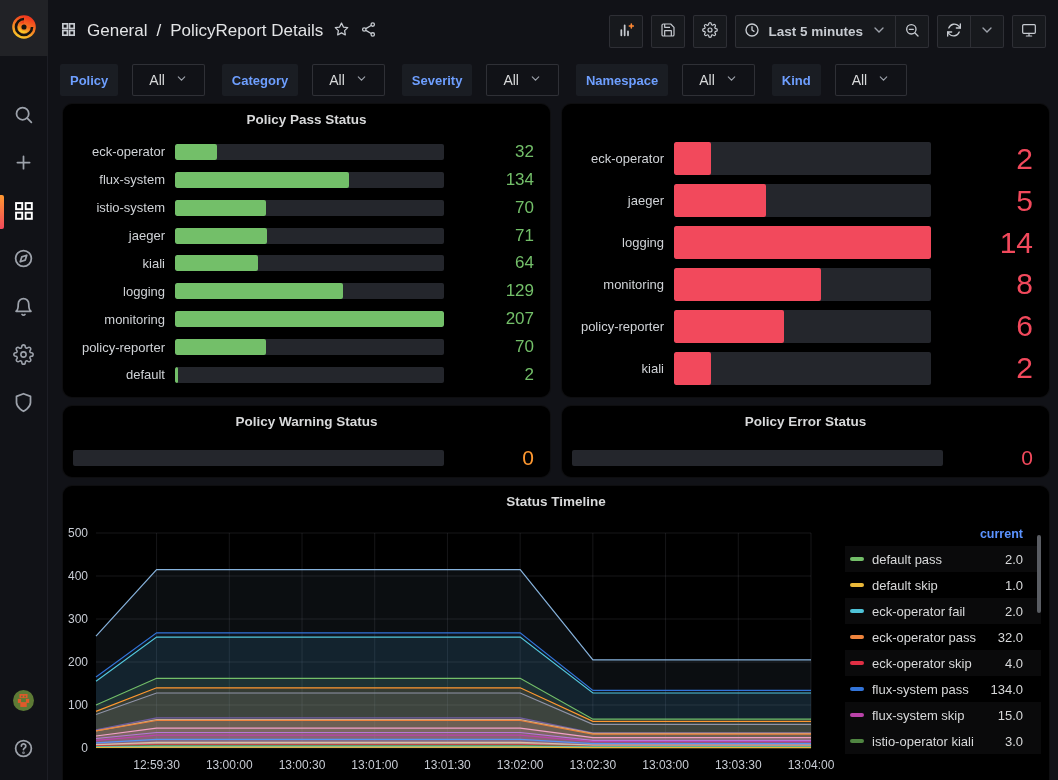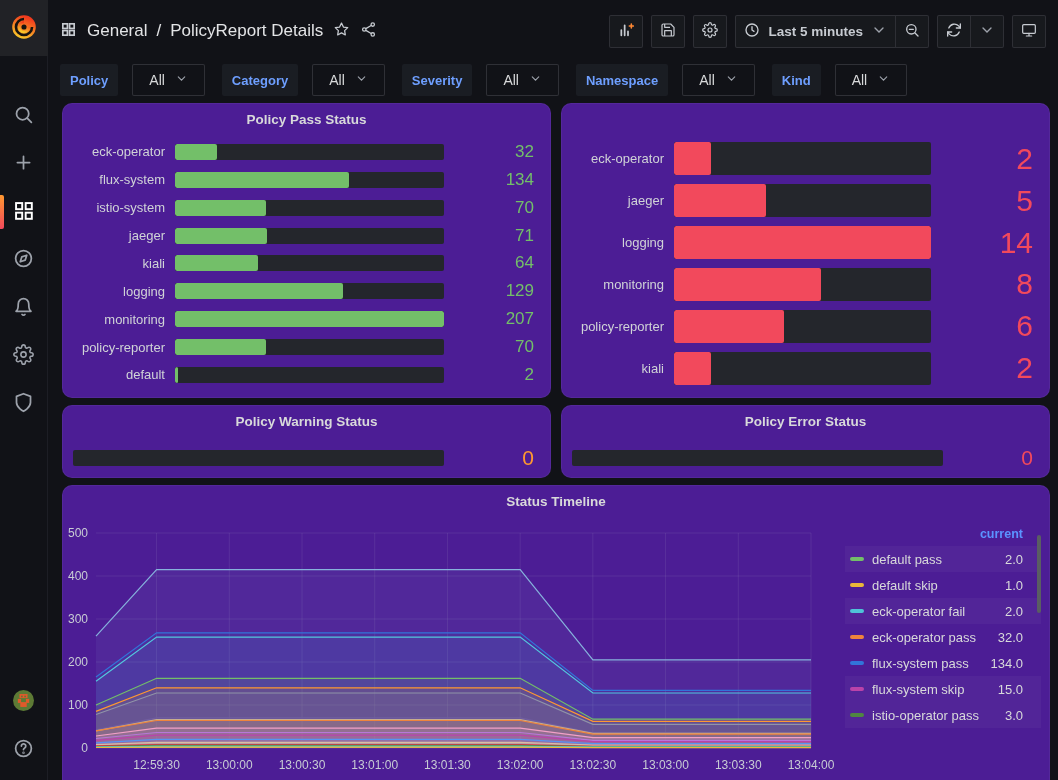--- a/index.html
+++ b/index.html
@@ -40,21 +40,21 @@
   .filter-bar{display:flex;gap:17px;padding:2px 12px 0;align-items:center;flex:none}
   .filter-group{display:flex;gap:14px}
   .filter-label{height:32px;display:flex;align-items:center;padding:0 10px;background:#1a1d23;
     color:#6e9fff;font-weight:700;font-size:13px;border-radius:2px}
   .filter-value{height:32px;display:flex;align-items:center;gap:10px;padding:0 16px;background:#111217;
     border:1px solid rgba(204,204,220,.16);border-radius:2px;color:#d8d9da;font-size:14px;cursor:pointer}
   .filter-value svg{width:13px;height:13px;color:#9da2ab}
   
   .panels{flex:1;display:grid;grid-template-columns:1fr 1fr;grid-template-rows:295px 73px 340px;
     gap:7px 10px;padding:7px 8px 0 14px}
-  .panel{background:#4c1d95;border:1px solid rgba(204,204,220,.07);border-radius:10px;
+  .panel{background:#000000;border:1px solid rgba(204,204,220,.07);border-radius:10px;
     position:relative;overflow:hidden}
   .panel h2{font-size:13.5px;font-weight:700;text-align:center;color:#d8d9da;padding-top:8px;
     position:relative;z-index:2;cursor:pointer}
   #panel-timeline{grid-column:1/3}
   .bars{position:absolute;top:34px;bottom:8px;left:10px;right:12px;
     display:flex;flex-direction:column;justify-content:space-around}
   .bar-row{display:flex;align-items:center;gap:10px}
   .bar-label{width:92px;text-align:right;font-size:13px;color:#d0d3d7;flex:none;
     white-space:nowrap;overflow:hidden}
   .bar-track{flex:1;height:16px;background:#24262c;border-radius:2px;overflow:hidden}
@@ -542,33 +542,38 @@
             <div class="legend-row odd">
               <span class="legend-swatch" style="background: rgb(79, 195, 216);"></span>
               <span class="legend-label">eck-operator fail</span>
               <span class="legend-value">2.0</span>
             </div>
             <div class="legend-row">
               <span class="legend-swatch" style="background: rgb(239, 132, 60);"></span>
               <span class="legend-label">eck-operator pass</span>
               <span class="legend-value">32.0</span>
             </div>
+            <div class="legend-row odd">
+              <span class="legend-swatch" style="background: rgb(224, 47, 68);"></span>
+              <span class="legend-label">eck-operator skip</span>
+              <span class="legend-value">4.0</span>
+            </div>
             <div class="legend-row">
               <span class="legend-swatch" style="background: rgb(50, 116, 217);"></span>
               <span class="legend-label">flux-system pass</span>
               <span class="legend-value">134.0</span>
             </div>
             <div class="legend-row odd">
               <span class="legend-swatch" style="background: rgb(186, 67, 169);"></span>
               <span class="legend-label">flux-system skip</span>
               <span class="legend-value">15.0</span>
             </div>
             <div class="legend-row odd">
               <span class="legend-swatch" style="background: rgb(80, 134, 66);"></span>
-              <span class="legend-label">istio-operator pass</span>
+              <span class="legend-label">istio-operator kiali</span>
               <span class="legend-value">3.0</span>
             </div>
             <div class="legend-scroll"></div>
           </div>
       </section>
     </main>
   </div>
 </div>
 
 </body></html>

